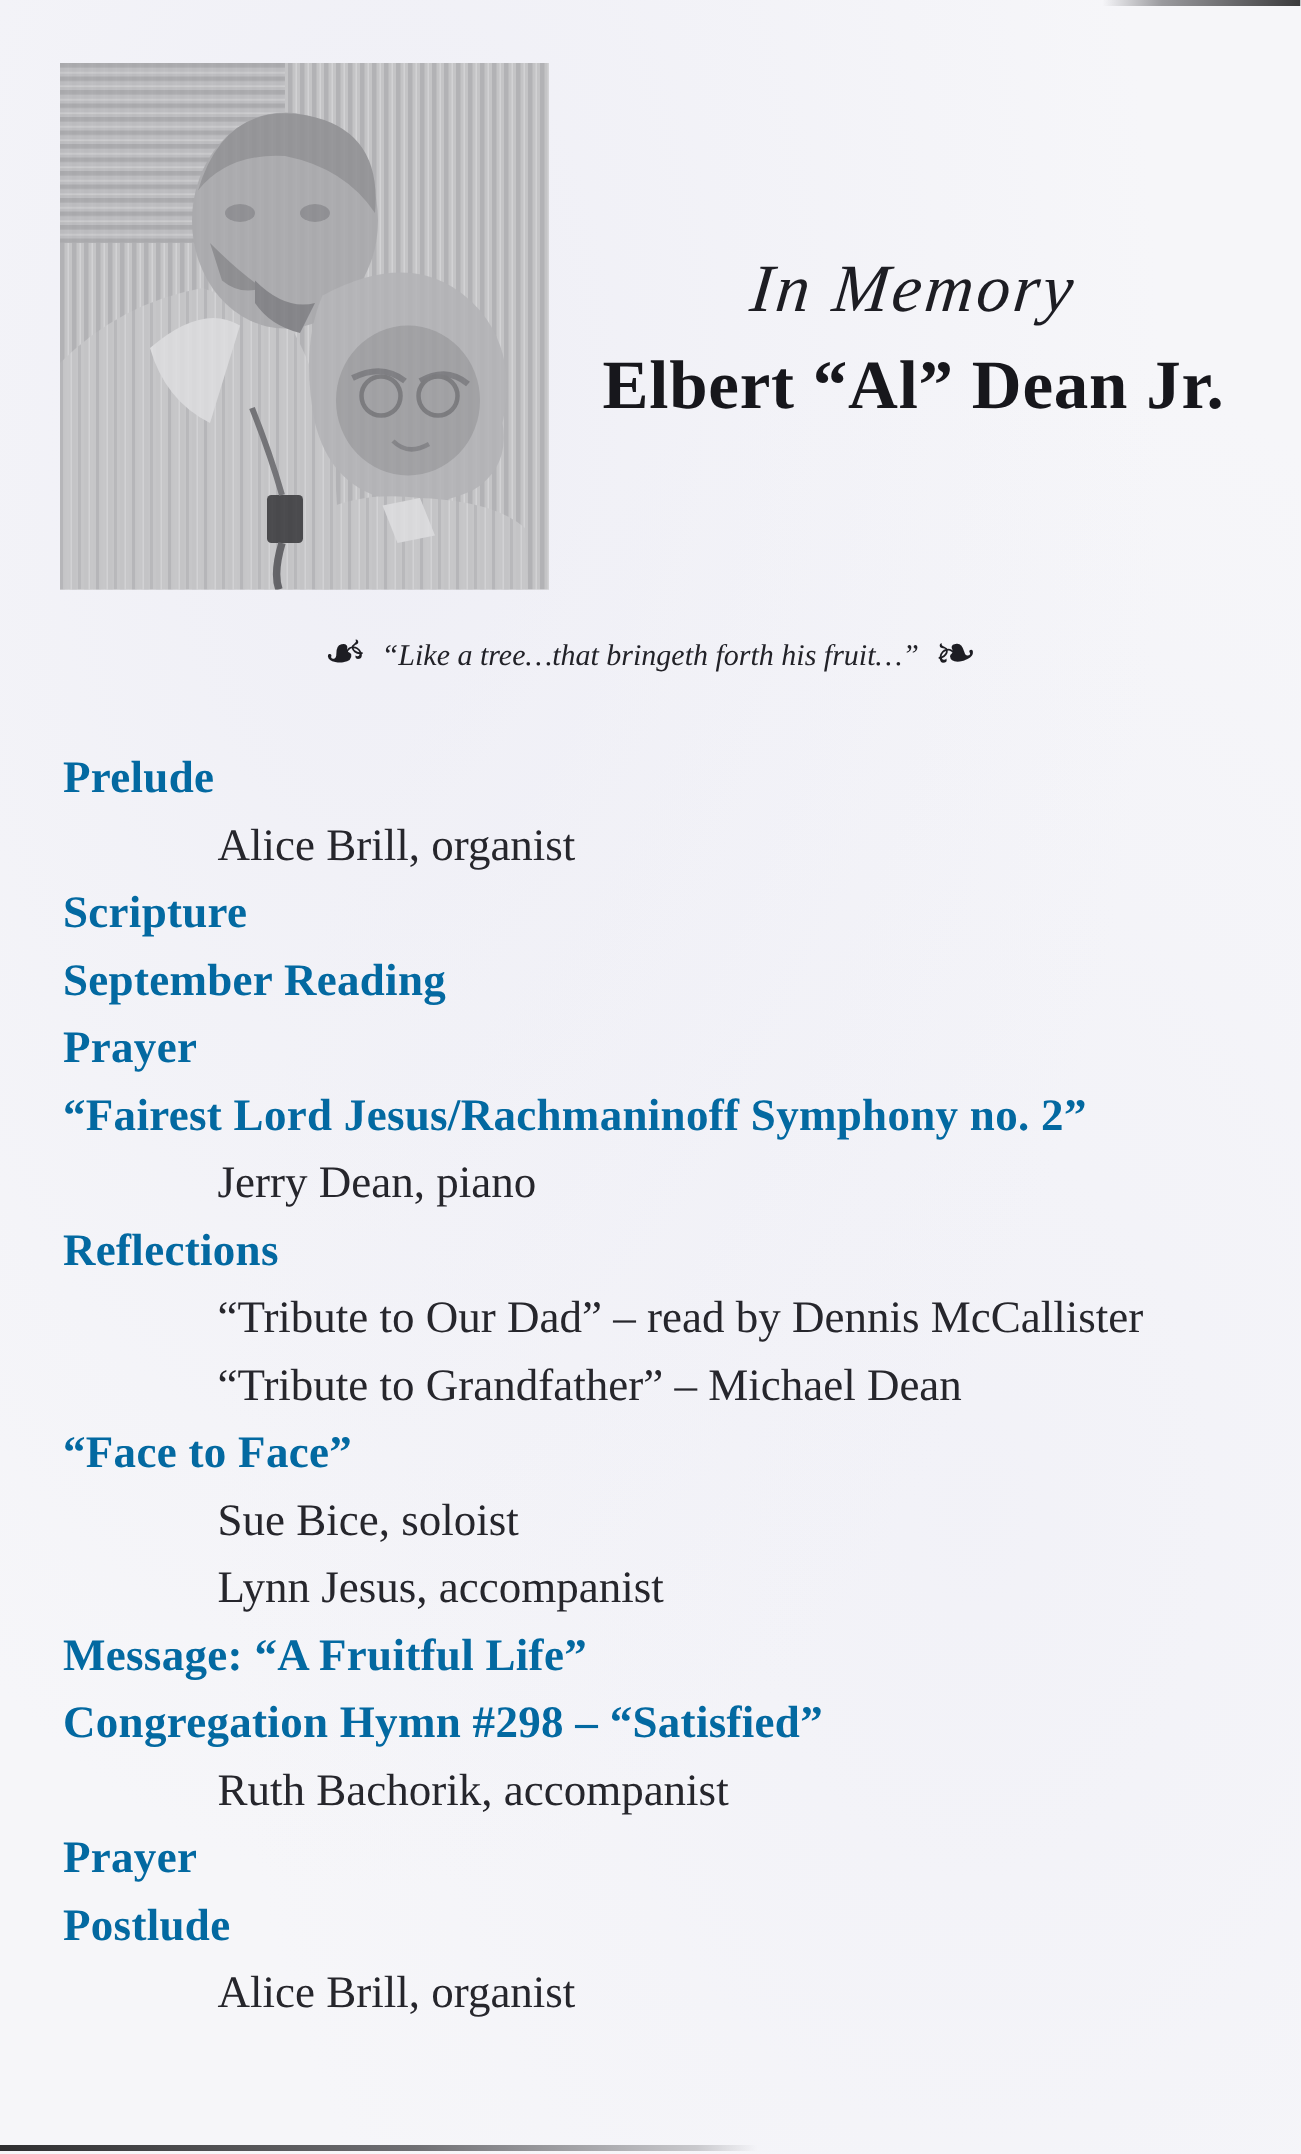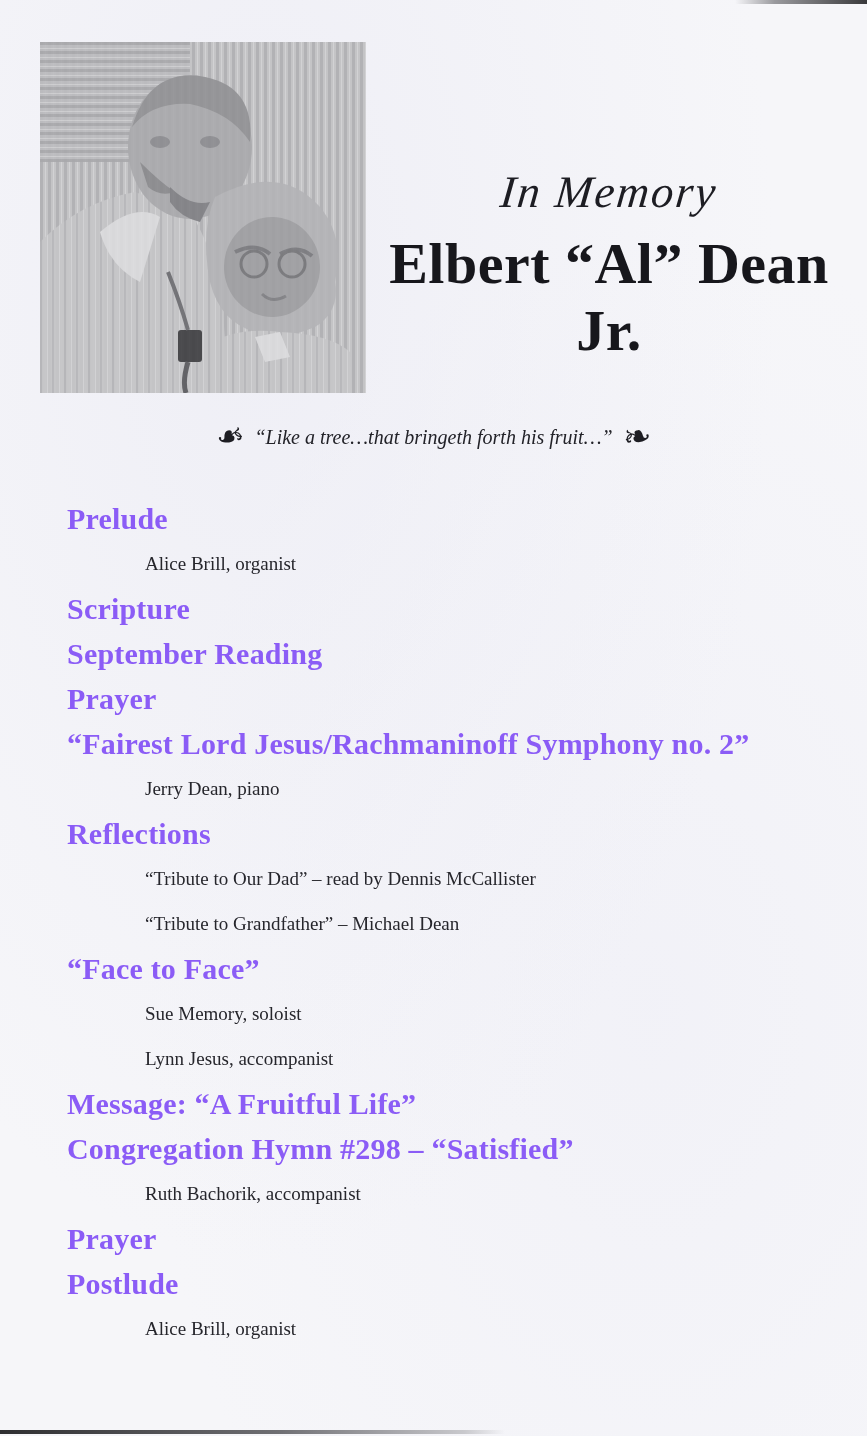--- a/index.html
+++ b/index.html
@@ -42,21 +42,21 @@
   .in-memory {
     font-style: italic;
     font-size: 45px;
     letter-spacing: 2px;
     color: #1d1d23;
     transform: skewX(-6deg);
   }
   .deceased-name {
     margin-top: 12px;
     font-weight: 700;
-    font-size: 58px;
+    font-size: 46px;
     letter-spacing: 0.5px;
     color: #17171c;
   }
   .deceased-dates {
     margin-top: 6px;
     font-size: 30px;
     color: #1f1f26;
   }
 
   
@@ -75,26 +75,25 @@
   }
 
   
   .program {
     position: absolute; left: 42px; top: 496px; width: 800px;
   }
   .program-title {
     font-weight: 700;
     font-size: 30px;
     line-height: 45px;
-    color: #8b5cf6;
+    color: #0369a1;
     letter-spacing: 0.2px;
-    margin-left: 25px;
   }
   .program-sub {
-    font-size: 19px;
+    font-size: 30px;
     line-height: 45px;
     padding-left: 103px;
     color: #26262c;
   }
 </style>
 </head>
 <body>
 
 <div class="scan-line-top"></div>
 <div class="scan-line-bottom"></div>
@@ -168,21 +167,21 @@
     <div class="program-sub">Alice Brill, organist</div>
     <div class="program-title">Scripture</div>
     <div class="program-title">September Reading</div>
     <div class="program-title">Prayer</div>
     <div class="program-title">“Fairest Lord Jesus/Rachmaninoff Symphony no. 2”</div>
     <div class="program-sub">Jerry Dean, piano</div>
     <div class="program-title">Reflections</div>
     <div class="program-sub">“Tribute to Our Dad” – read by Dennis McCallister</div>
     <div class="program-sub">“Tribute to Grandfather” – Michael Dean</div>
     <div class="program-title">“Face to Face”</div>
-    <div class="program-sub">Sue Memory, soloist</div>
+    <div class="program-sub">Sue Bice, soloist</div>
     <div class="program-sub">Lynn Jesus, accompanist</div>
     <div class="program-title">Message: “A Fruitful Life”</div>
     <div class="program-title">Congregation Hymn #298 – “Satisfied”</div>
     <div class="program-sub">Ruth Bachorik, accompanist</div>
     <div class="program-title">Prayer</div>
     <div class="program-title">Postlude</div>
     <div class="program-sub">Alice Brill, organist</div>
   </div>
 
 </body></html>

